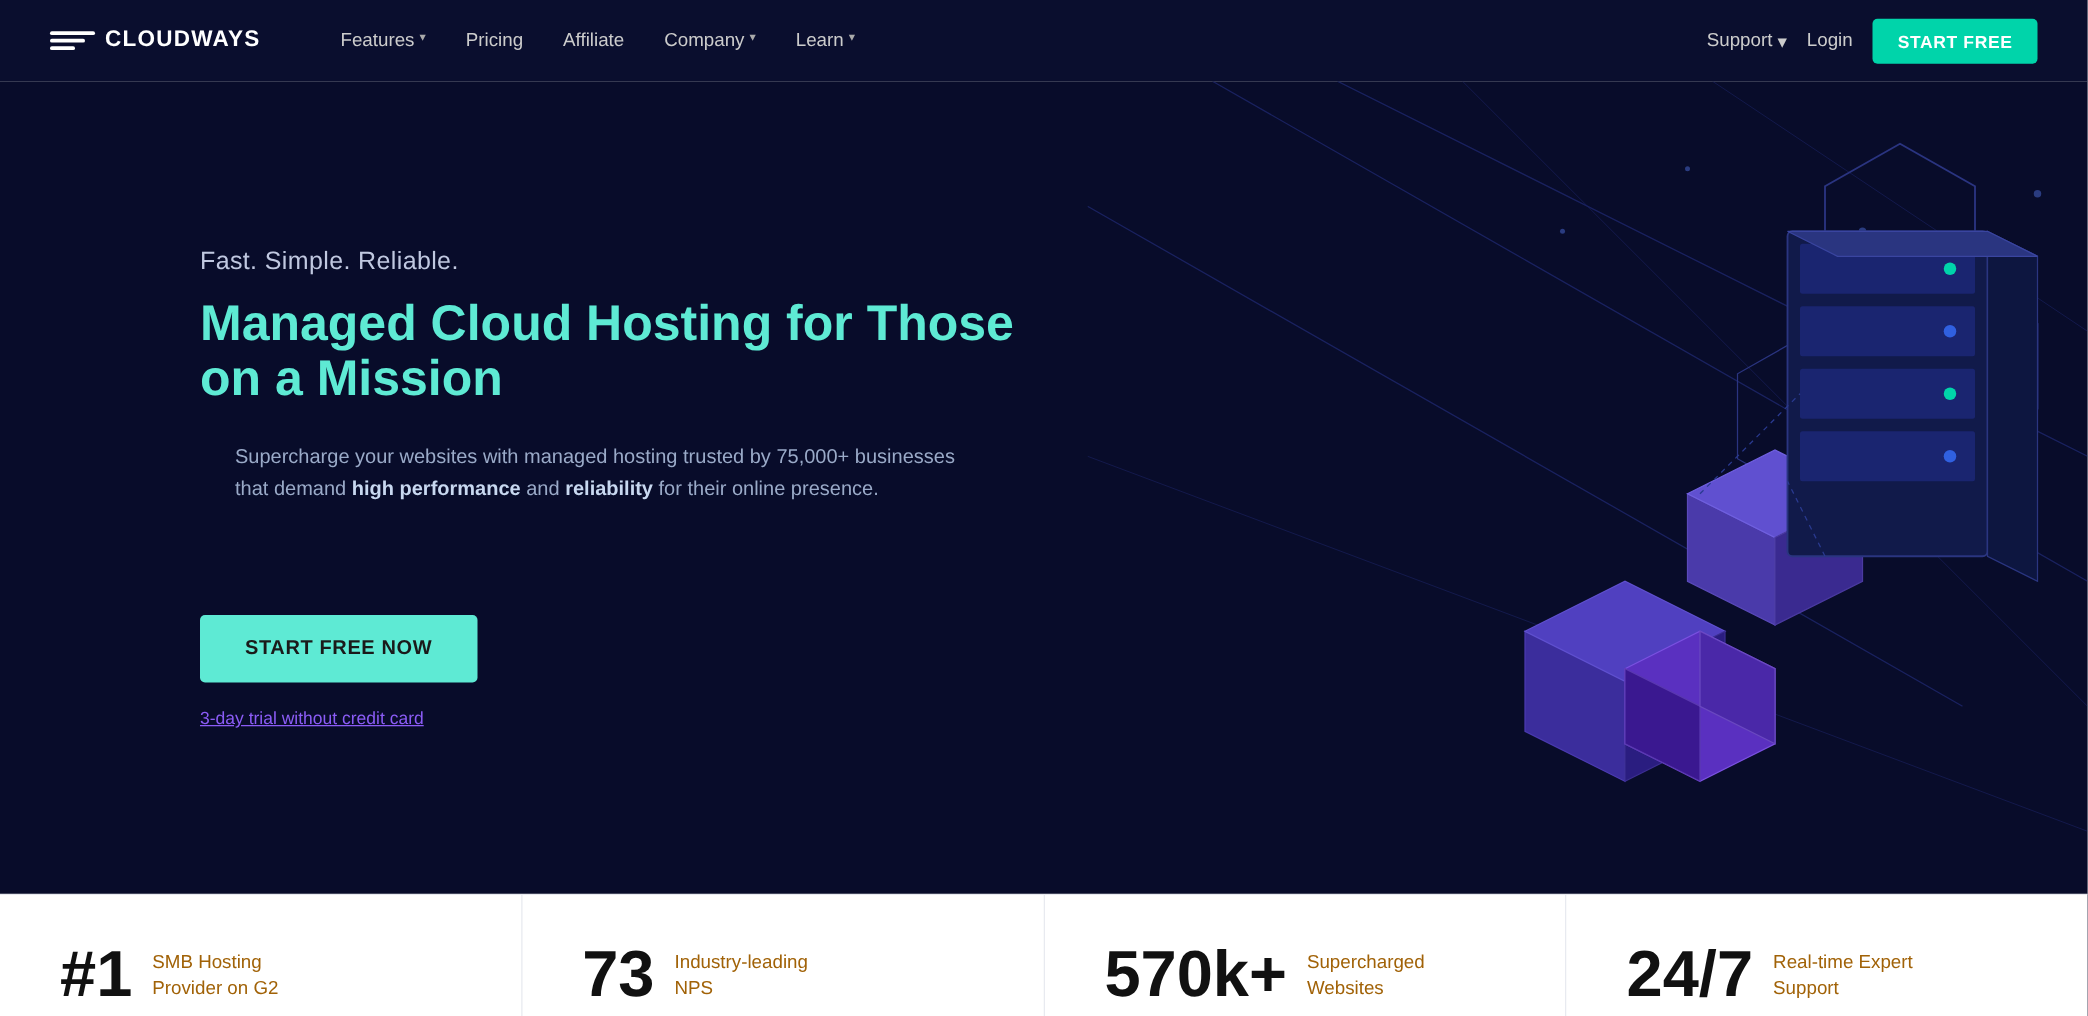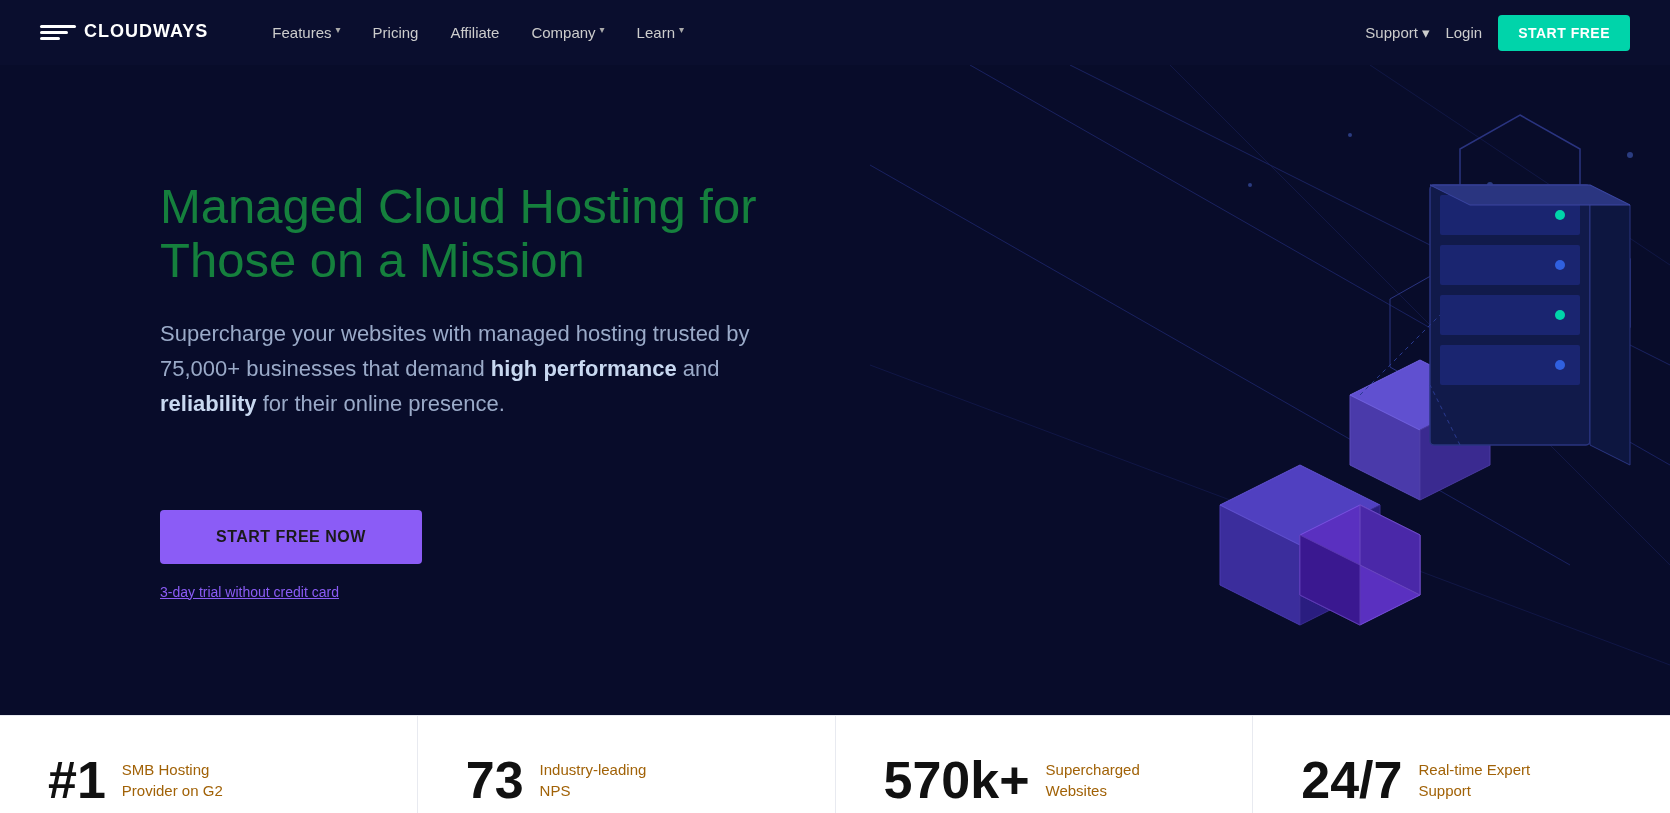--- a/index.html
+++ b/index.html
@@ -112,48 +112,49 @@
       max-width: 680px;
     }
     .hero-subtitle {
       color: #c0c8e0;
       font-size: 20px;
       font-weight: 400;
       margin-bottom: 16px;
       letter-spacing: 0.3px;
     }
     .hero-title {
-      color: #15803d;
-      font-size: 49px;
-      font-weight: 400;
+      color: #5eead4;
+      font-size: 40px;
+      font-weight: 700;
       line-height: 1.1;
       margin-bottom: 28px;
     }
     .hero-desc {
       color: #9aaac8;
-      font-size: 22px;
+      font-size: 16px;
       line-height: 1.6;
       margin-bottom: 44px;
       max-width: 600px;
+      margin-left: 28px;
     }
     .hero-desc strong {
       color: #c8d8f0;
     }
     .hero-buttons {
       display: flex;
       gap: 20px;
       align-items: center;
       margin-bottom: 20px;
     }
     .btn-start-free {
-      background: #8b5cf6;
+      background: #5eead4;
       color: #1a1a1a;
       font-size: 16px;
       font-weight: 800;
-      padding: 18px 56px;
+      padding: 18px 36px;
       border-radius: 4px;
       cursor: pointer;
       border: none;
       letter-spacing: 0.5px;
       margin-top: 44px;
     }
     .btn-view-plans {
       background: transparent;
       color: #fff;
       font-size: 16px;
@@ -256,20 +257,21 @@
       <span>Support</span>
       <span class="chevron">▾</span>
     </span>
     <span class="nav-login">Login</span>
     <button class="nav-start-free">START FREE</button>
   </div>
 </nav>
 
 <section class="hero">
   <div class="hero-content">
+    <p class="hero-subtitle">Fast. Simple. Reliable.</p>
     <h1 class="hero-title">Managed Cloud Hosting for Those on a Mission</h1>
     <p class="hero-desc">
       <span>Supercharge your websites with managed hosting trusted by 75,000+ businesses that demand </span>
       <strong>high performance</strong>
       <span> and </span>
       <strong>reliability</strong>
       <span> for their online presence.</span>
     </p>
     <div class="hero-buttons">
       <button class="btn-start-free">START FREE NOW</button>

